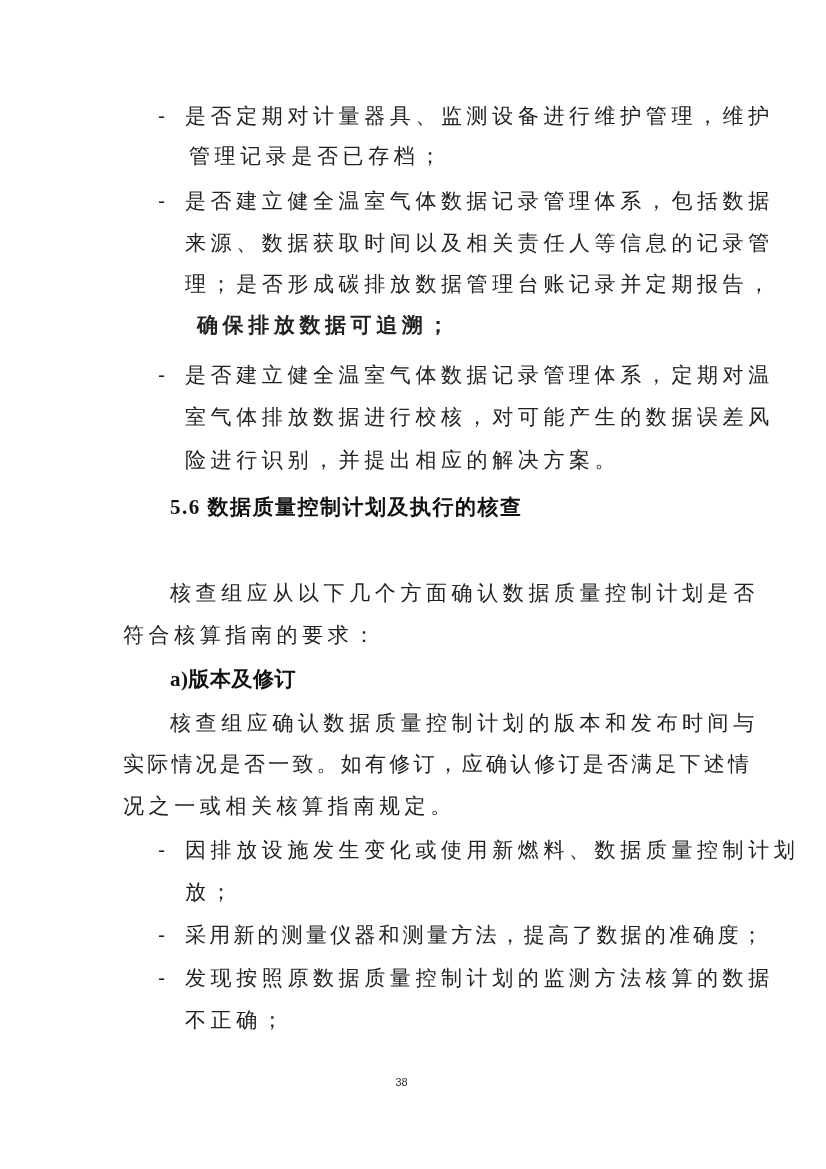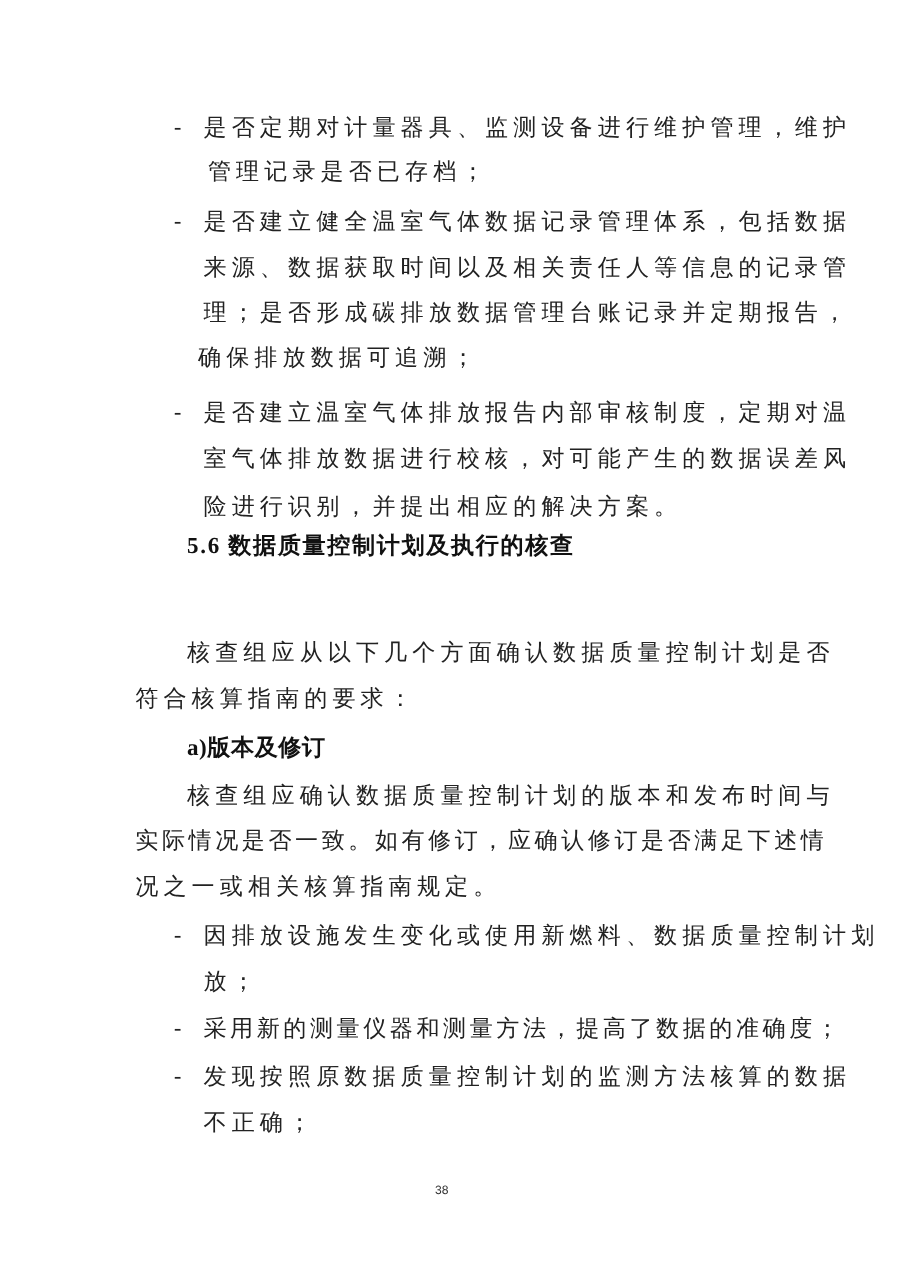--- a/index.html
+++ b/index.html
@@ -68,32 +68,32 @@
       <span class="dash" style="top:96px;">-</span>
       <span class="line" style="left:185px; top:96px;">是否定期对计量器具、监测设备进行维护管理，维护</span>
       <span class="line" style="left:189px; top:136px;">管理记录是否已存档；</span>
     </div>
 
     <div>
       <span class="dash" style="top:181px;">-</span>
       <span class="line" style="left:185px; top:181px;">是否建立健全温室气体数据记录管理体系，包括数据</span>
       <span class="line" style="left:185px; top:223px;">来源、数据获取时间以及相关责任人等信息的记录管</span>
       <span class="line" style="left:185px; top:264px;">理；是否形成碳排放数据管理台账记录并定期报告，</span>
-      <span class="line" style="left:180px; top:305px;">确保排放数据可追溯；</span>
+      <span class="line" style="left:197px; top:305px;font-weight:bold;">确保排放数据可追溯；</span>
     </div>
 
     <div>
       <span class="dash" style="top:355px;">-</span>
-      <span class="line" style="left:185px; top:355px;">是否建立温室气体排放报告内部审核制度，定期对温</span>
+      <span class="line" style="left:185px; top:355px;">是否建立健全温室气体数据记录管理体系，定期对温</span>
       <span class="line" style="left:185px; top:397px;">室气体排放数据进行校核，对可能产生的数据误差风</span>
       <span class="line" style="left:185px; top:440px;">险进行识别，并提出相应的解决方案。</span>
     </div>
   </div>
 
-  <div class="heading" style="left:170px; top:476px;">5.6  数据质量控制计划及执行的核查</div>
+  <div class="heading" style="left:170px; top:487px;">5.6  数据质量控制计划及执行的核查</div>
 
 
   <div>
     <span class="line" style="left:170px; top:573px;">核查组应从以下几个方面确认数据质量控制计划是否</span>
     <span class="line" style="left:123px; top:615px;">符合核算指南的要求：</span>
   </div>
 
   <div class="heading" style="left:170px; top:659px; letter-spacing:0.5px;">a)版本及修订</div>
 
   <div>

